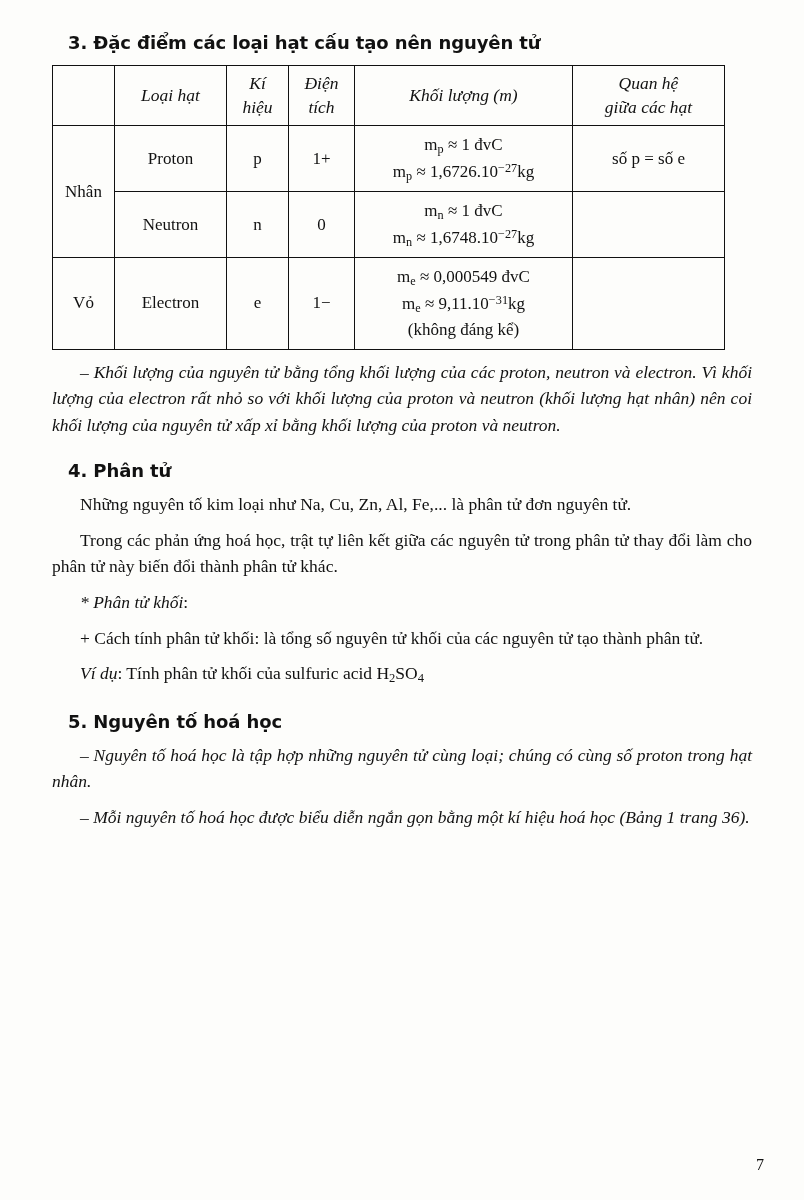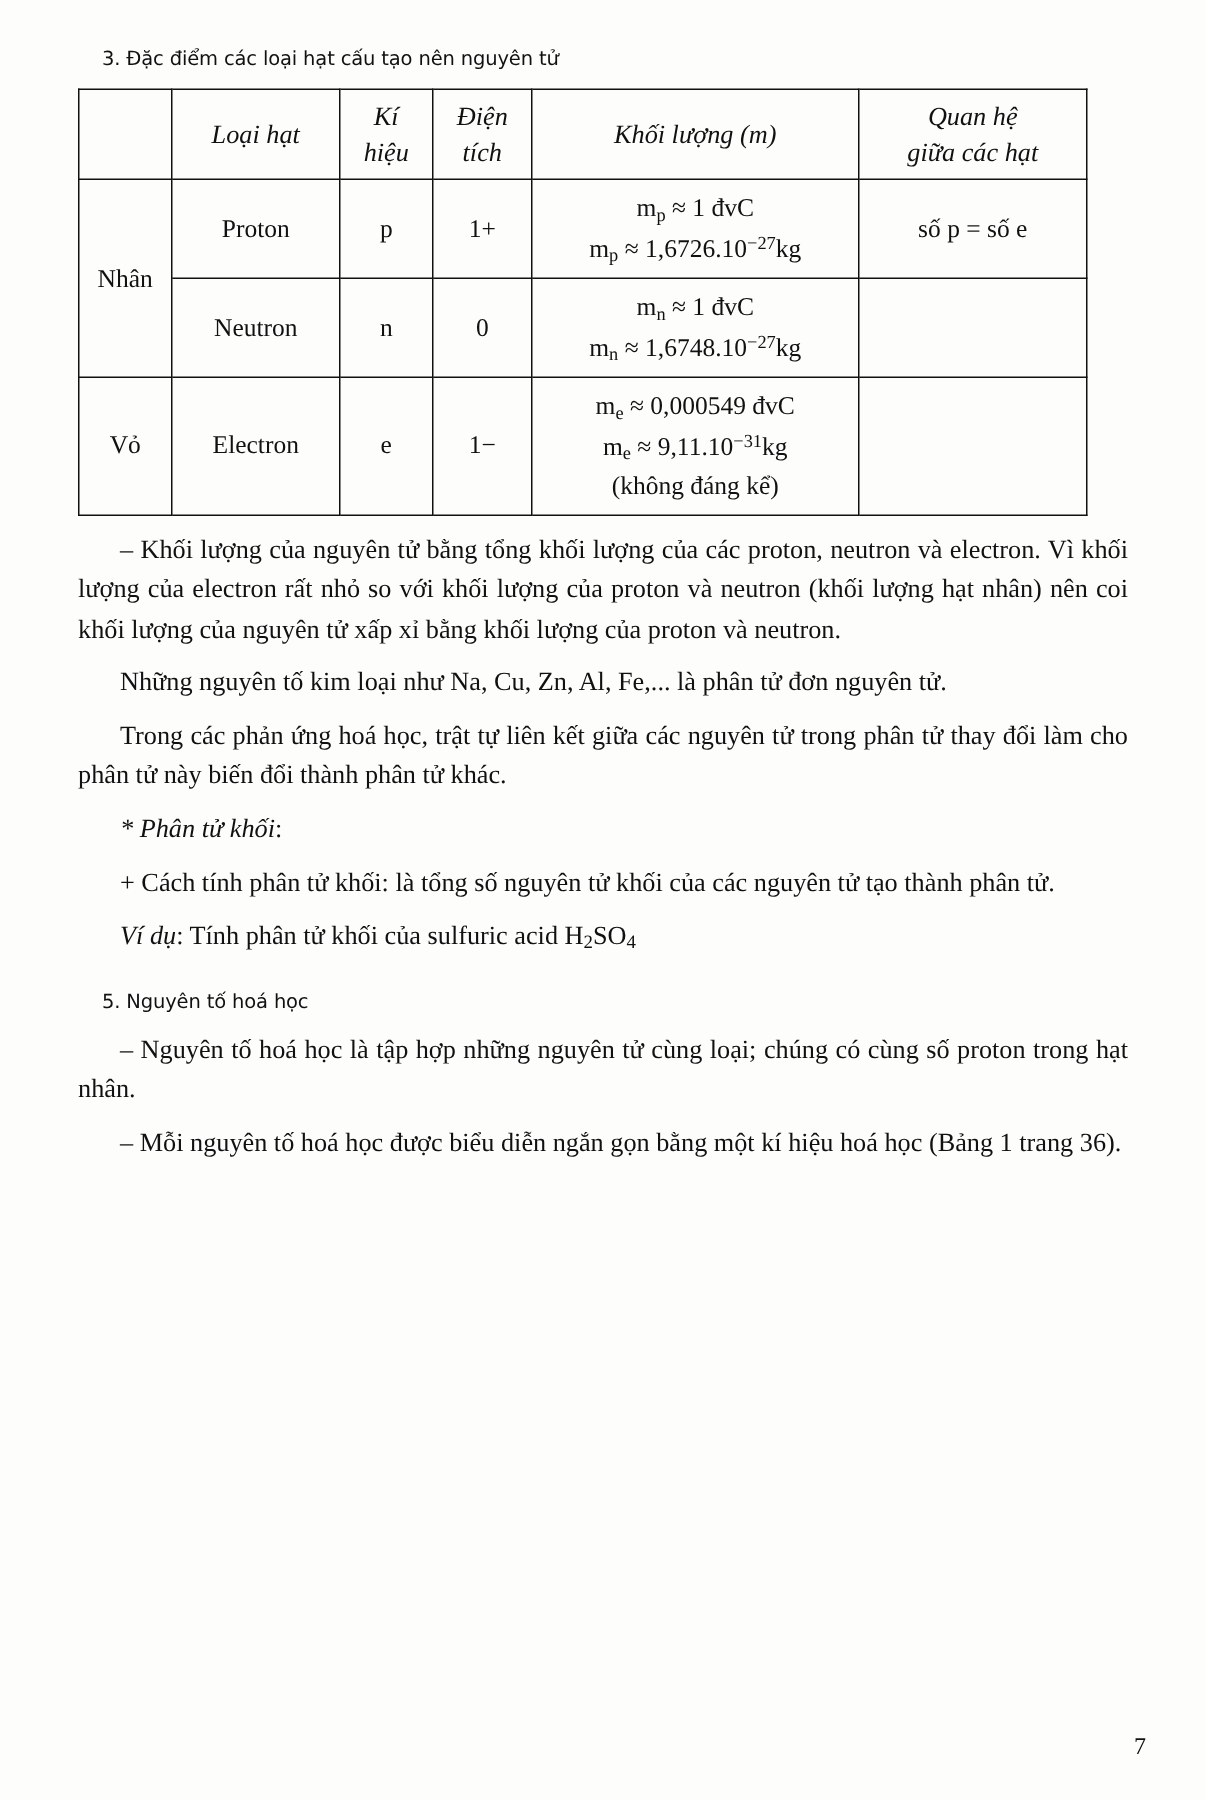--- a/index.html
+++ b/index.html
@@ -24,22 +24,22 @@
     box-sizing: border-box;
   }
   .content {
     position: absolute;
     left: 52px;
     top: 32px;
     width: 700px;
   }
   h2.section-head {
     font-family: "DejaVu Sans", sans-serif;
-    font-size: 13px;
-    font-weight: normal;
+    font-size: 18px;
+    font-weight: bold;
     margin: 0 0 12px 0;
     padding-left: 16px;
     letter-spacing: -0.1px;
   }
   h2.section-head.spaced {
     margin-top: 22px;
     margin-bottom: 10px;
   }
   table.particles {
     border-collapse: collapse;
@@ -83,20 +83,21 @@
 
   p.body {
     font-size: 17.5px;
     line-height: 1.52;
     margin: 9px 0 0 0;
     text-align: justify;
     text-indent: 28px;
   }
   p.body.dash {
     text-indent: 28px;
+    font-style: italic;
   }
   .ital { font-style: italic; }
   .eq {
     text-indent: 0;
     margin-left: 58px;
     margin-top: 8px;
     font-size: 17.5px;
   }
   sub { font-size: 0.72em; vertical-align: -0.25em; }
   sup { font-size: 0.72em; vertical-align: 0.42em; }
@@ -176,20 +177,21 @@
             <span>m<sub>e</sub> <span>≈ 9,11.10</span><sup>−31</sup><span>kg</span></span><br>
             <span>(không đáng kể)</span>
           </td>
           <td class="rel-cell"></td>
         </tr>
       </tbody>
     </table>
 
     <p class="body dash">– Khối lượng của nguyên tử bằng tổng khối lượng của các proton, neutron và electron. Vì khối lượng của electron rất nhỏ so với khối lượng của proton và neutron (khối lượng hạt nhân) nên coi khối lượng của nguyên tử xấp xỉ bằng khối lượng của proton và neutron.</p>
 
+    <h2 class="section-head spaced">4. Phân tử</h2>
 
 
     <p class="body">Những nguyên tố kim loại như Na, Cu, Zn, Al, Fe,... là phân tử đơn nguyên tử.</p>
 
     <p class="body">Trong các phản ứng hoá học, trật tự liên kết giữa các nguyên tử trong phân tử thay đổi làm cho phân tử này biến đổi thành phân tử khác.</p>
 
     <p class="body"><span class="ital">* Phân tử khối</span><span>:</span></p>
 
 
     <p class="body">+ Cách tính phân tử khối: là tổng số nguyên tử khối của các nguyên tử tạo thành phân tử.</p>

